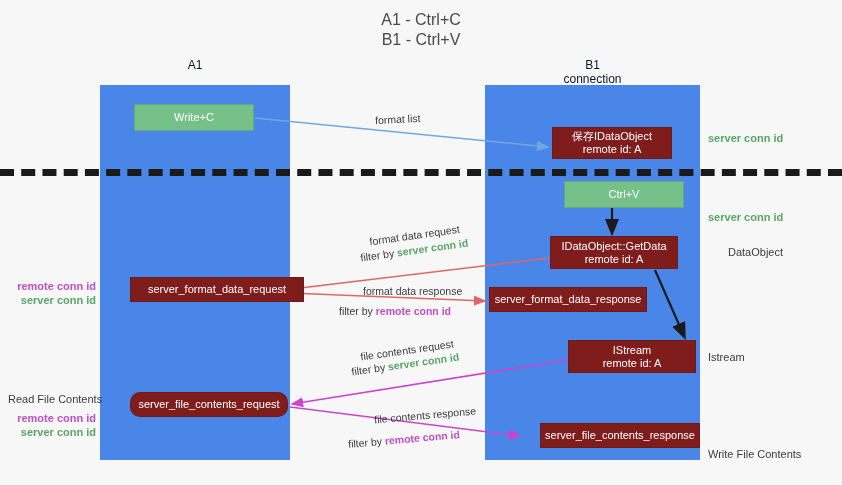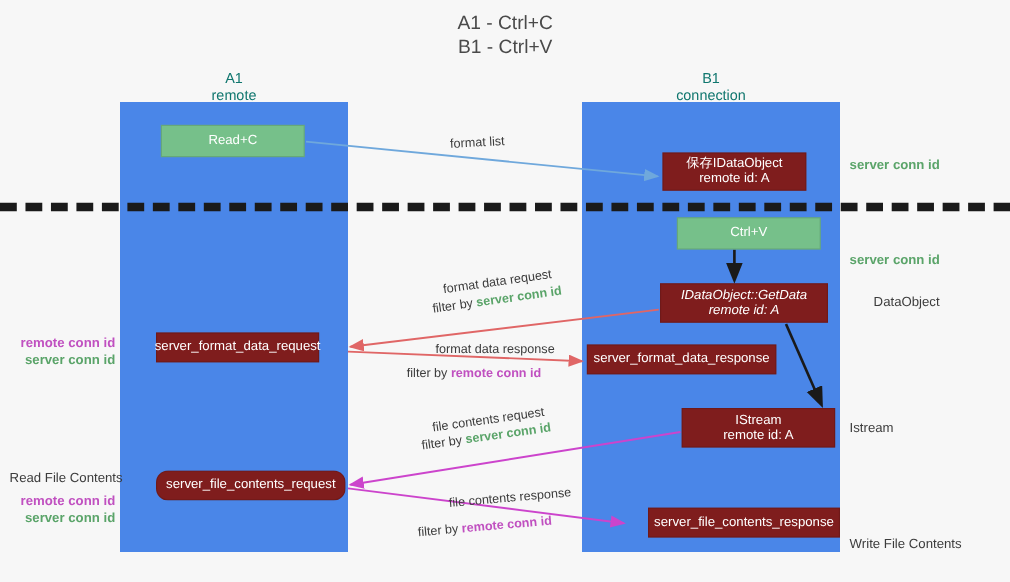--- a/index.html
+++ b/index.html
@@ -11,21 +11,21 @@
   }
   #stage{position:absolute;inset:0;padding-left:36px;}
 
   
   .title{
     position:absolute;left:0;right:0;top:10px;
     text-align:center;color:#4a4a4a;font-size:16px;line-height:20px;
   }
 
   
-  .lane-head{position:absolute;text-align:center;color:#0f766e;font-size:12px;line-height:14px;}
+  .lane-head{position:absolute;text-align:center;color:#0f172a;font-size:12px;line-height:14px;}
   .lane-head .l1{display:block;}
   .lane-head .l2{display:block;}
 
   
   .lane{position:absolute;background:#4a86e8;}
   #lane-a{left:100px;top:85px;width:190px;height:375px;}
   #lane-b{left:485px;top:85px;width:215px;height:375px;}
 
   
   .divider{
@@ -39,23 +39,23 @@
     color:#fff;font-size:11px;line-height:13px;text-align:center;
     display:flex;flex-direction:column;align-items:center;justify-content:center;
     box-sizing:border-box;
   }
   .green{background:#76c08a;}
   .orange{background:#7f1d1d;}
 
   #n-ctrlc{left:134px;top:104px;width:120px;height:27px;}
   #n-store{left:552px;top:127px;width:120px;height:32px;}
   #n-ctrlv{left:564px;top:181px;width:120px;height:27px;}
-  #n-getdata{left:550px;top:236px;width:140px;height:33px;font-style:italic;}
+  #n-getdata{left:550px;top:236px;width:128px;height:33px;}
   #n-istream{left:568px;top:340px;width:128px;height:33px;}
-  #n-fdreq{left:130px;top:277px;width:136px;height:25px;}
+  #n-fdreq{left:130px;top:277px;width:174px;height:25px;}
   #n-fdres{left:489px;top:287px;width:158px;height:25px;}
   #n-fcreq{left:130px;top:392px;width:158px;height:25px;border-radius:10px;}
   #n-fcres{left:524px;top:423px;width:160px;height:25px;margin-left:16px;}
 
   
   .side{position:absolute;font-size:11px;line-height:14px;}
   .server{color:#5aa469;font-weight:bold;}
   .remote{color:#c050c0;font-weight:bold;}
 
   #s-conn1{left:708px;top:131px;}
@@ -90,21 +90,20 @@
 
 <div id="stage">
 
   <div class="title">
     <div>A1 - Ctrl+C</div>
     <div>B1 - Ctrl+V</div>
   </div>
 
   <div class="lane-head" style="left:100px;top:58px;width:190px;">
     <span class="l1">A1</span>
-    <span class="l2">remote</span>
   </div>
   <div class="lane-head" style="left:485px;top:58px;width:215px;">
     <span class="l1">B1</span>
     <span class="l2">connection</span>
   </div>
 
   <div class="lane" id="lane-a"></div>
   <div class="lane" id="lane-b"></div>
 
   <svg class="edges">
@@ -134,21 +133,21 @@
     <line x1="290" y1="293" x2="485" y2="301" stroke="#e06666" stroke-width="1.6" marker-end="url(#ah-red)"></line>
 
     <line x1="567" y1="360" x2="292" y2="404" stroke="#cc44cc" stroke-width="1.6" marker-end="url(#ah-mag)"></line>
 
     <line x1="290" y1="407" x2="520" y2="436" stroke="#cc44cc" stroke-width="1.6" marker-end="url(#ah-mag)"></line>
   </svg>
 
   <div class="divider"></div>
 
   <div class="node green" id="n-ctrlc">
-    <span>Read+C</span>
+    <span>Write+C</span>
   </div>
 
   <div class="node orange" id="n-store">
     <span>保存IDataObject</span>
     <span>remote id: A</span>
   </div>
 
   <div class="node green" id="n-ctrlv">
     <span>Ctrl+V</span>
   </div>

